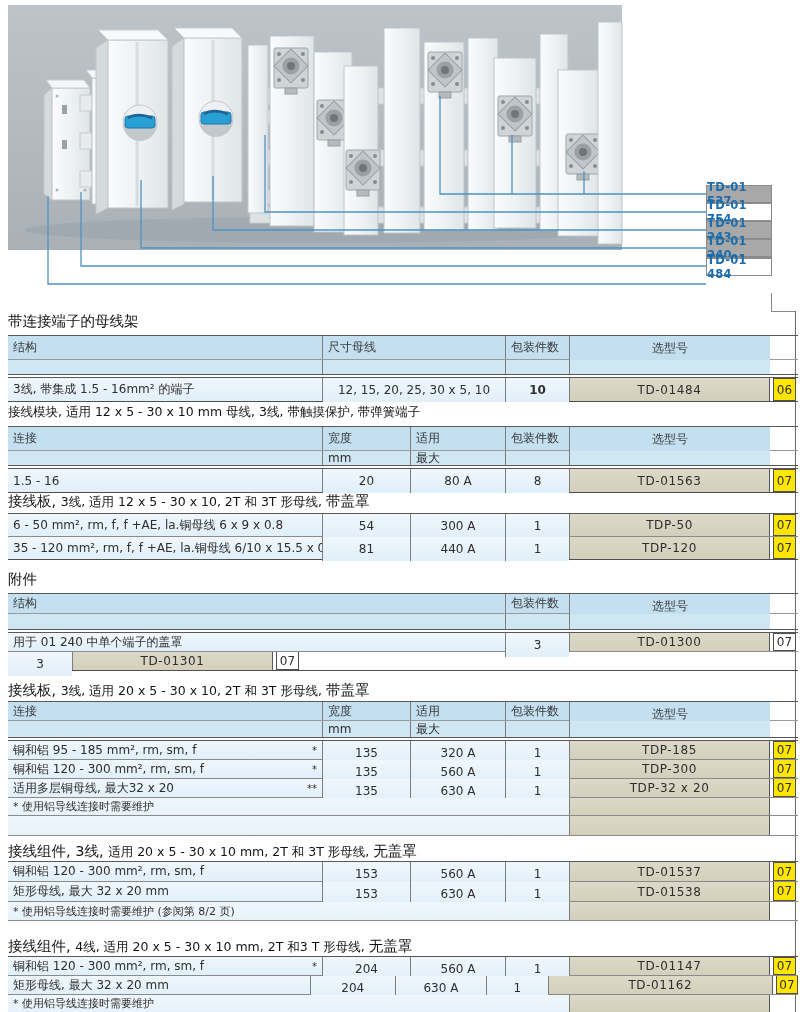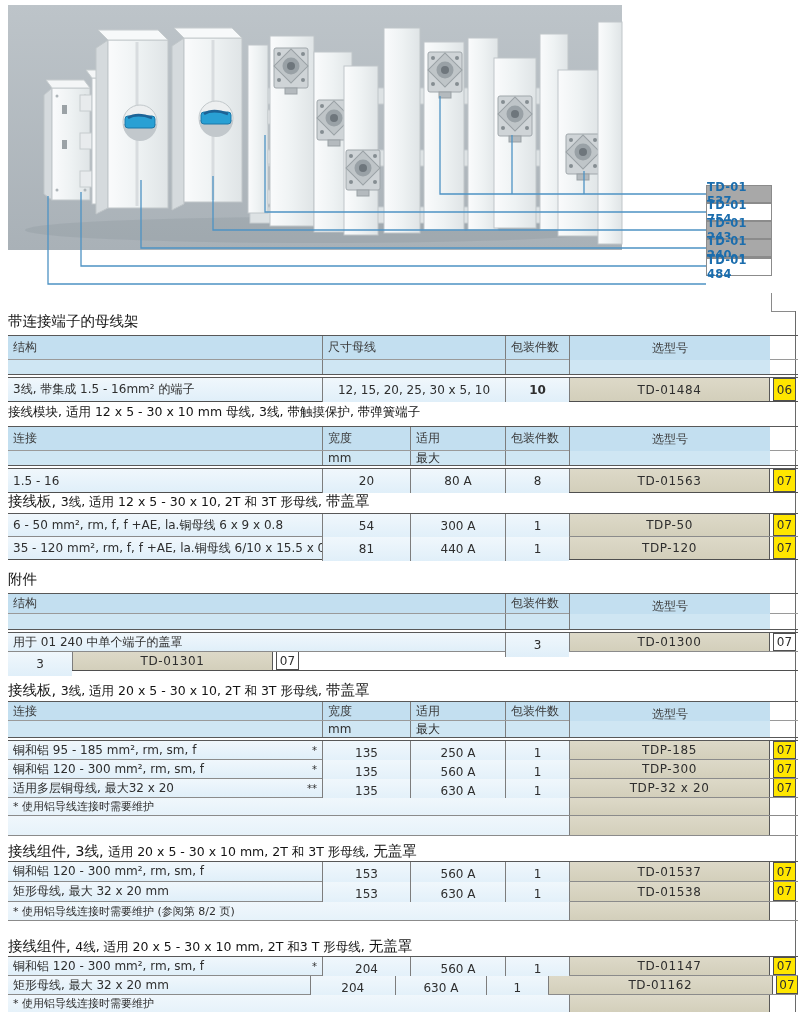--- a/index.html
+++ b/index.html
@@ -304,21 +304,21 @@
           <div class="cell c-left" style="width: 314px;"></div>
           <div class="cell c-left" style="width: 88px;">mm</div>
           <div class="cell c-left" style="width: 95px;">最大</div>
           <div class="cell c-left" style="width: 64px;"></div>
           <div class="cell c-left" style="width: 201px;"></div>
         </div>
         <div class="hgap"></div>
         <div class="row data first" style="height: 18px;">
           <div class="cell c-left" style="width: 314px;">铜和铝 95 - 185 mm², rm, sm, f<span class="star">*</span></div>
           <div class="cell c-mid" style="width: 88px;">135</div>
-          <div class="cell c-mid" style="width: 95px;">250 A</div>
+          <div class="cell c-mid" style="width: 95px;">320 A</div>
           <div class="cell c-mid" style="width: 64px;">1</div>
           <div class="cell model" style="width: 201px;">TDP-185</div>
           <div class="cell vgap" style="width: 3px;"></div>
           <div class="cell ref ref-y" style="width: 23px;">07</div>
         </div>
         <div class="row data" style="height: 18px;">
           <div class="cell c-left" style="width: 314px;">铜和铝 120 - 300 mm², rm, sm, f<span class="star">*</span></div>
           <div class="cell c-mid" style="width: 88px;">135</div>
           <div class="cell c-mid" style="width: 95px;">560 A</div>
           <div class="cell c-mid" style="width: 64px;">1</div>

